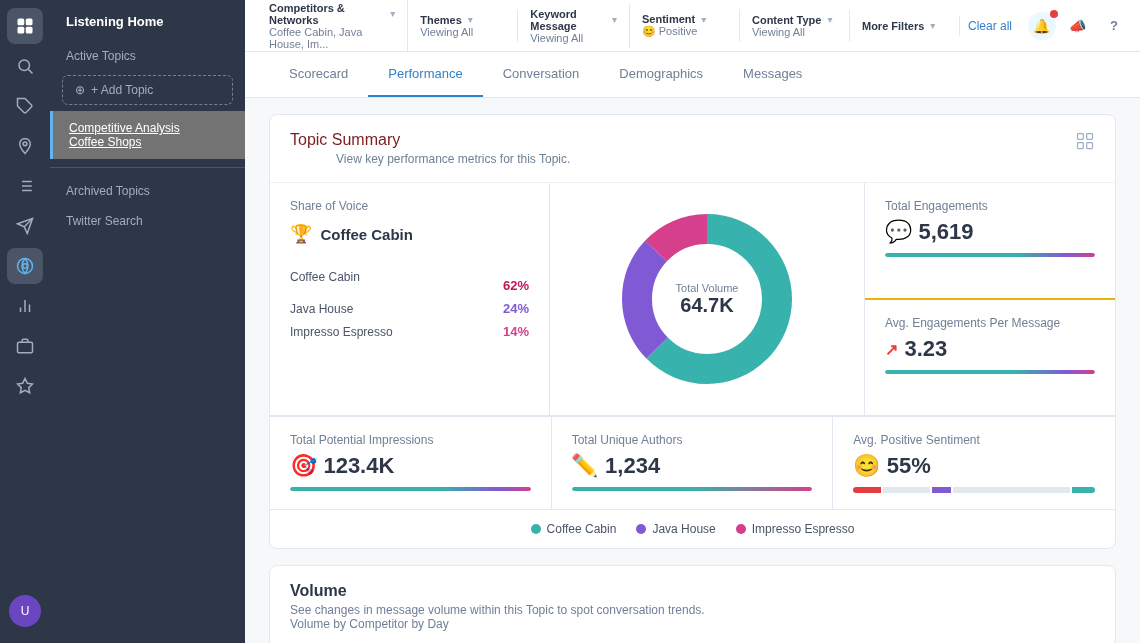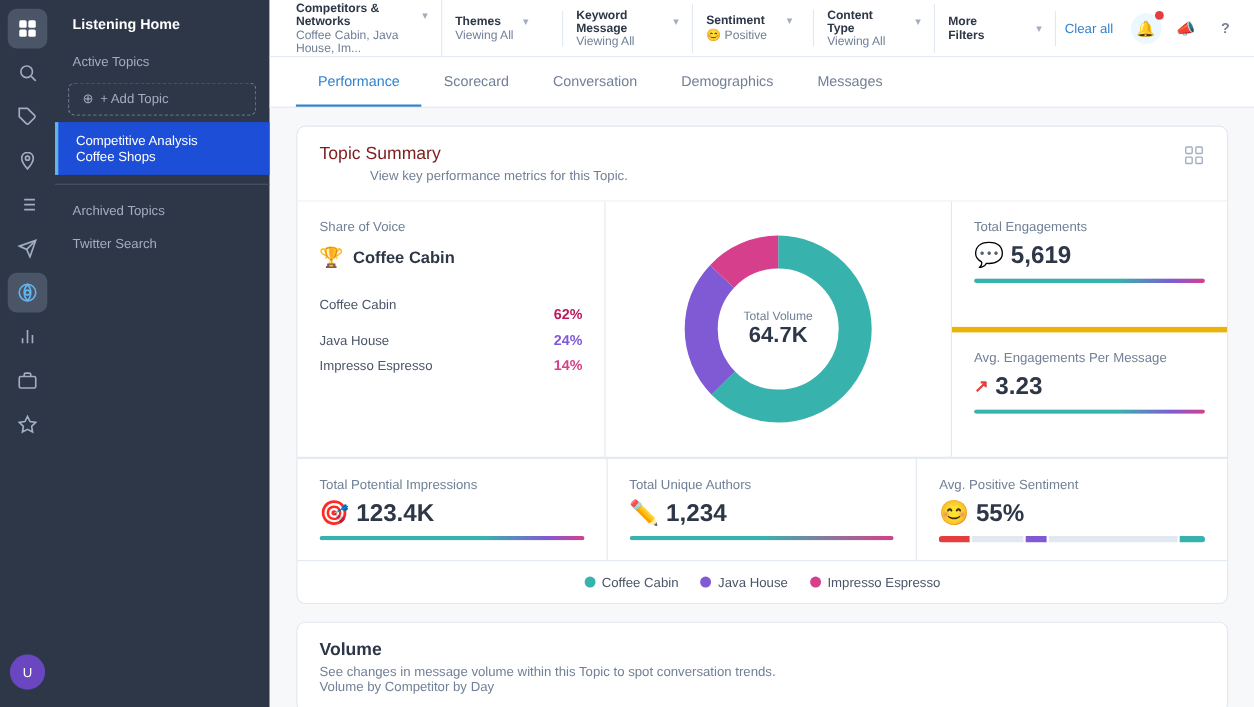--- a/index.html
+++ b/index.html
@@ -65,23 +65,24 @@
       gap: 6px;
     }
     .sidebar-topic-item {
       padding: 10px 16px;
       font-size: 12px;
       color: #cbd5e0;
       cursor: pointer;
       border-left: 3px solid transparent;
     }
     .sidebar-topic-item.active {
-      background: #1d4ed8;
+      background: #737373;
       border-left-color: #63b3ed;
       color: white;
+      text-decoration: underline;
     }
     .sidebar-divider { height: 1px; background: #4a5568; margin: 8px 0; }
     .sidebar-archived { padding: 8px 16px; font-size: 12px; color: #a0aec0; font-weight: 500; }
     .sidebar-twitter { padding: 8px 16px; font-size: 12px; color: #a0aec0; cursor: pointer; }
 
     
     .main { flex: 1; display: flex; flex-direction: column; overflow: hidden; }
 
     
     .filter-bar {
@@ -98,21 +99,21 @@
       flex-direction: column;
       padding: 4px 12px;
       cursor: pointer;
       border-right: 1px solid #e2e8f0;
       min-width: 110px;
     }
     .filter-item:last-of-type { border-right: none; }
     .filter-label { font-size: 11px; font-weight: 600; color: #2d3748; }
     .filter-value { font-size: 11px; color: #718096; }
     .filter-chevron { margin-left: 4px; color: #a0aec0; font-size: 10px; }
-    .filter-item-row { display: flex; align-items: center; gap: 16px; }
+    .filter-item-row { display: flex; align-items: center; gap: 2px; }
     .clear-all { margin-left: auto; font-size: 12px; color: #3182ce; cursor: pointer; white-space: nowrap; padding: 0 8px; text-align: center; }
     .right-icons { display: flex; align-items: center; gap: 8px; margin-left: 8px; }
     .right-icon { width: 28px; height: 28px; border-radius: 50%; display: flex; align-items: center; justify-content: center; cursor: pointer; font-size: 14px; color: #718096; }
     .right-icon.notification { background: #ebf8ff; color: #3182ce; position: relative; }
     .notification-badge { position: absolute; top: -2px; right: -2px; width: 8px; height: 8px; background: #e53e3e; border-radius: 50%; }
 
     
     .tabs-bar {
       background: white;
       border-bottom: 1px solid #e2e8f0;
@@ -324,22 +325,22 @@
       <div class="right-icon">
         <span>📣</span>
       </div>
       <div class="right-icon">
         <span style="font-size:13px; font-weight:700; color:#718096;">?</span>
       </div>
     </div>
   </div>
 
   <div class="tabs-bar">
+    <div class="tab">Scorecard</div>
     <div class="tab active">Performance</div>
-    <div class="tab">Scorecard</div>
     <div class="tab">Conversation</div>
     <div class="tab">Demographics</div>
     <div class="tab">Messages</div>
   </div>
 
   <div class="content">
 
     <div class="card">
       <div class="card-header">
         <div>
@@ -389,21 +390,21 @@
               <circle cx="100" cy="100" r="70" fill="none" stroke="#d53f8c" stroke-width="30" stroke-dasharray="62 443" stroke-dashoffset="-382" transform="rotate(-90 100 100)"></circle>
             </svg>
             <div style="position:absolute; top:50%; left:50%; transform:translate(-50%,-50%); text-align:center;">
               <div style="font-size:11px; color:#718096;">Total Volume</div>
               <div style="font-size:20px; font-weight:700; color:#2d3748;">64.7K</div>
             </div>
           </div>
         </div>
 
         <div style="display:flex; flex-direction:column;">
-          <div style="padding:16px 20px; border-bottom:5px solid #eab308; flex:1;">
+          <div style="padding:16px 20px; border-bottom:2px solid #eab308; flex:1;">
             <div class="eng-label">Total Engagements</div>
             <div class="eng-value">
               <span style="color:#3182ce;">💬</span>
               <span>5,619</span>
             </div>
             <div class="progress-bar">
               <div class="progress-fill gradient-teal" style="width:100%;"></div>
             </div>
           </div>
           <div style="padding:16px 20px; flex:1;">

